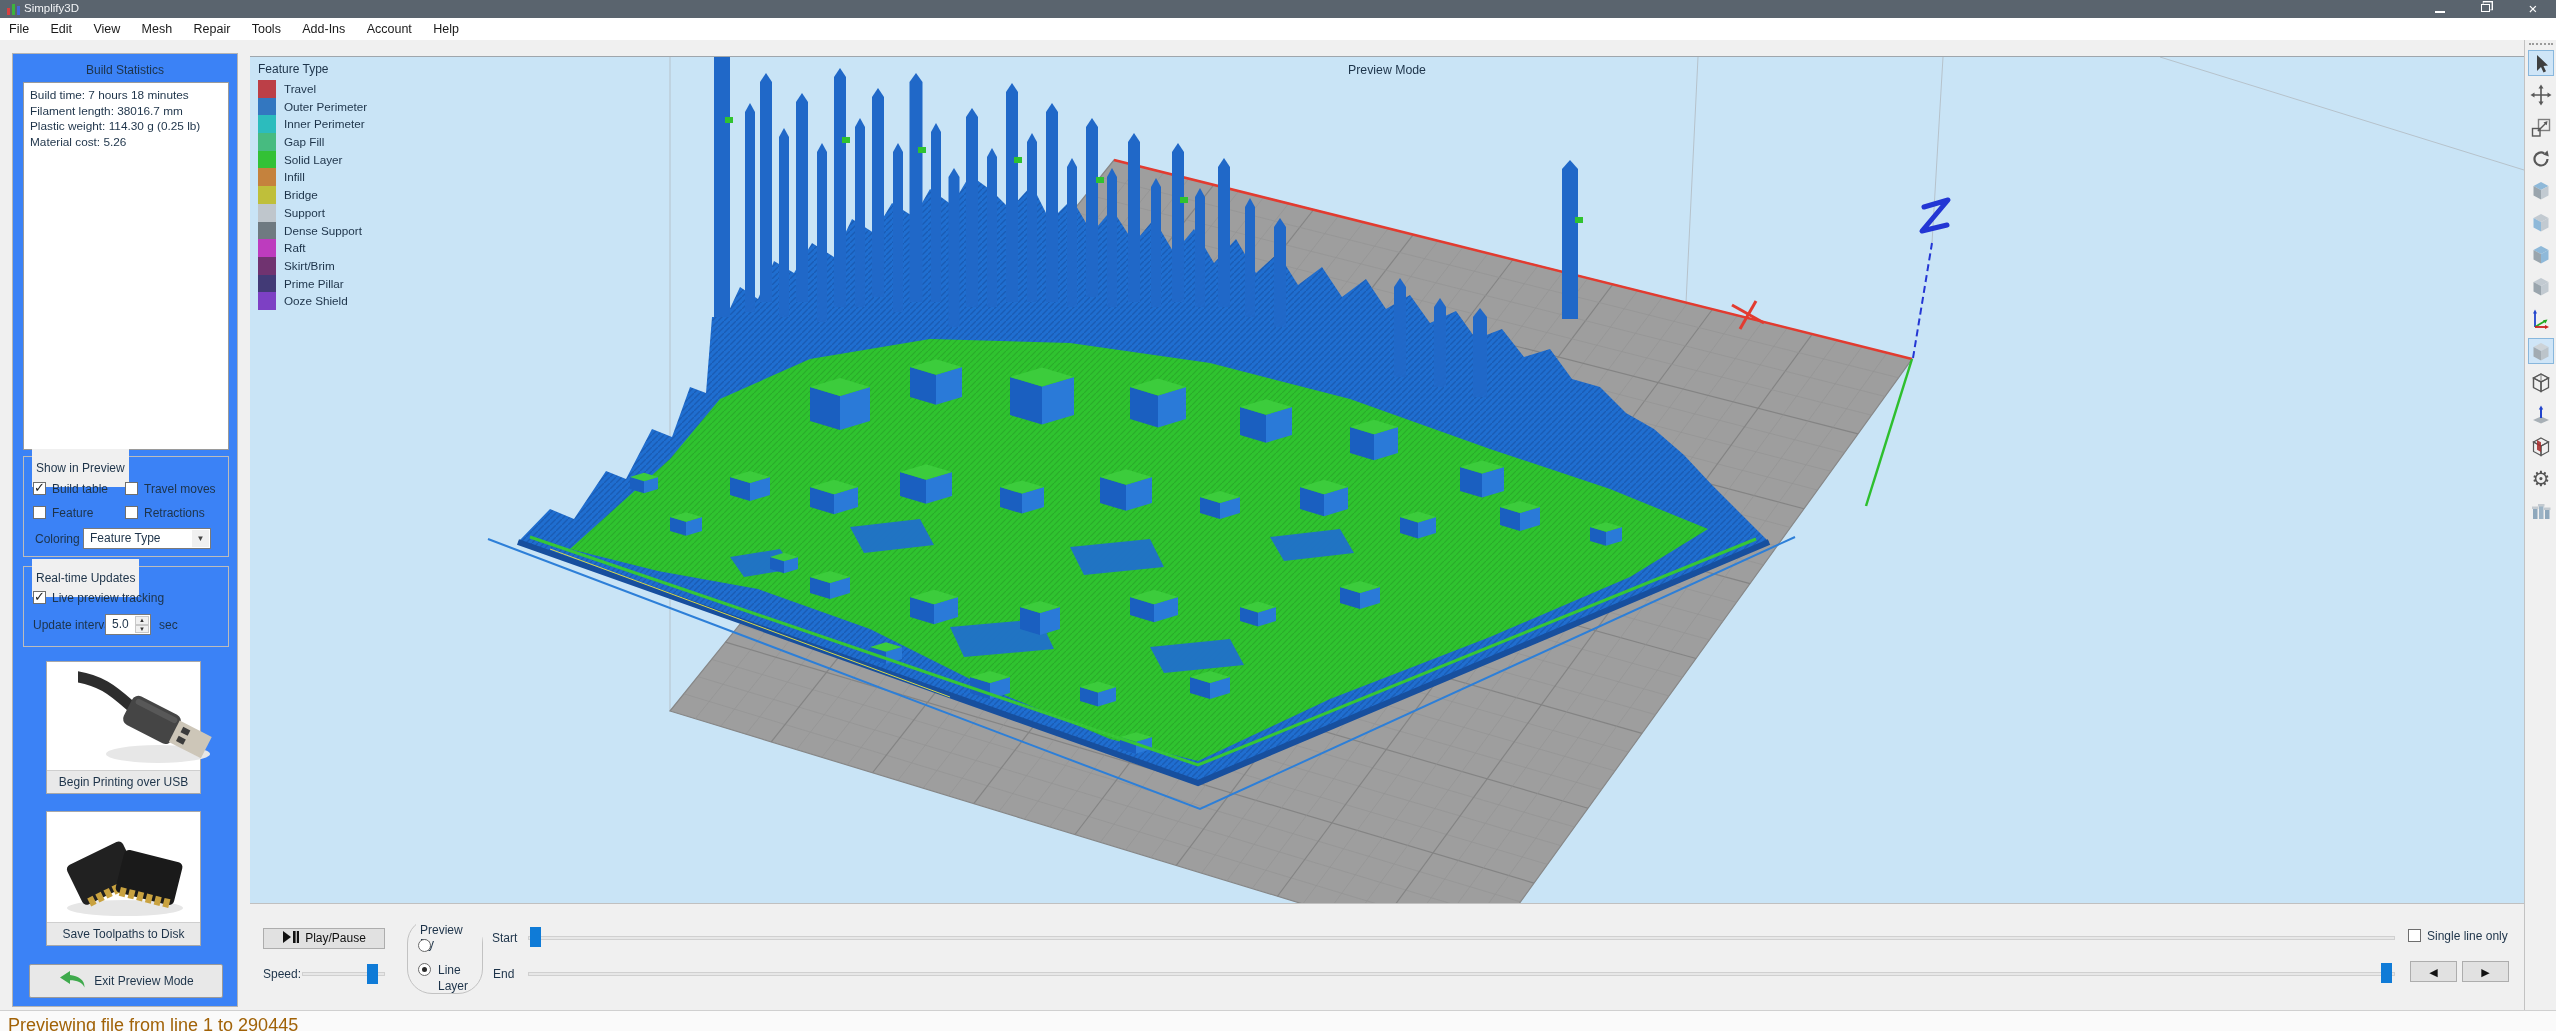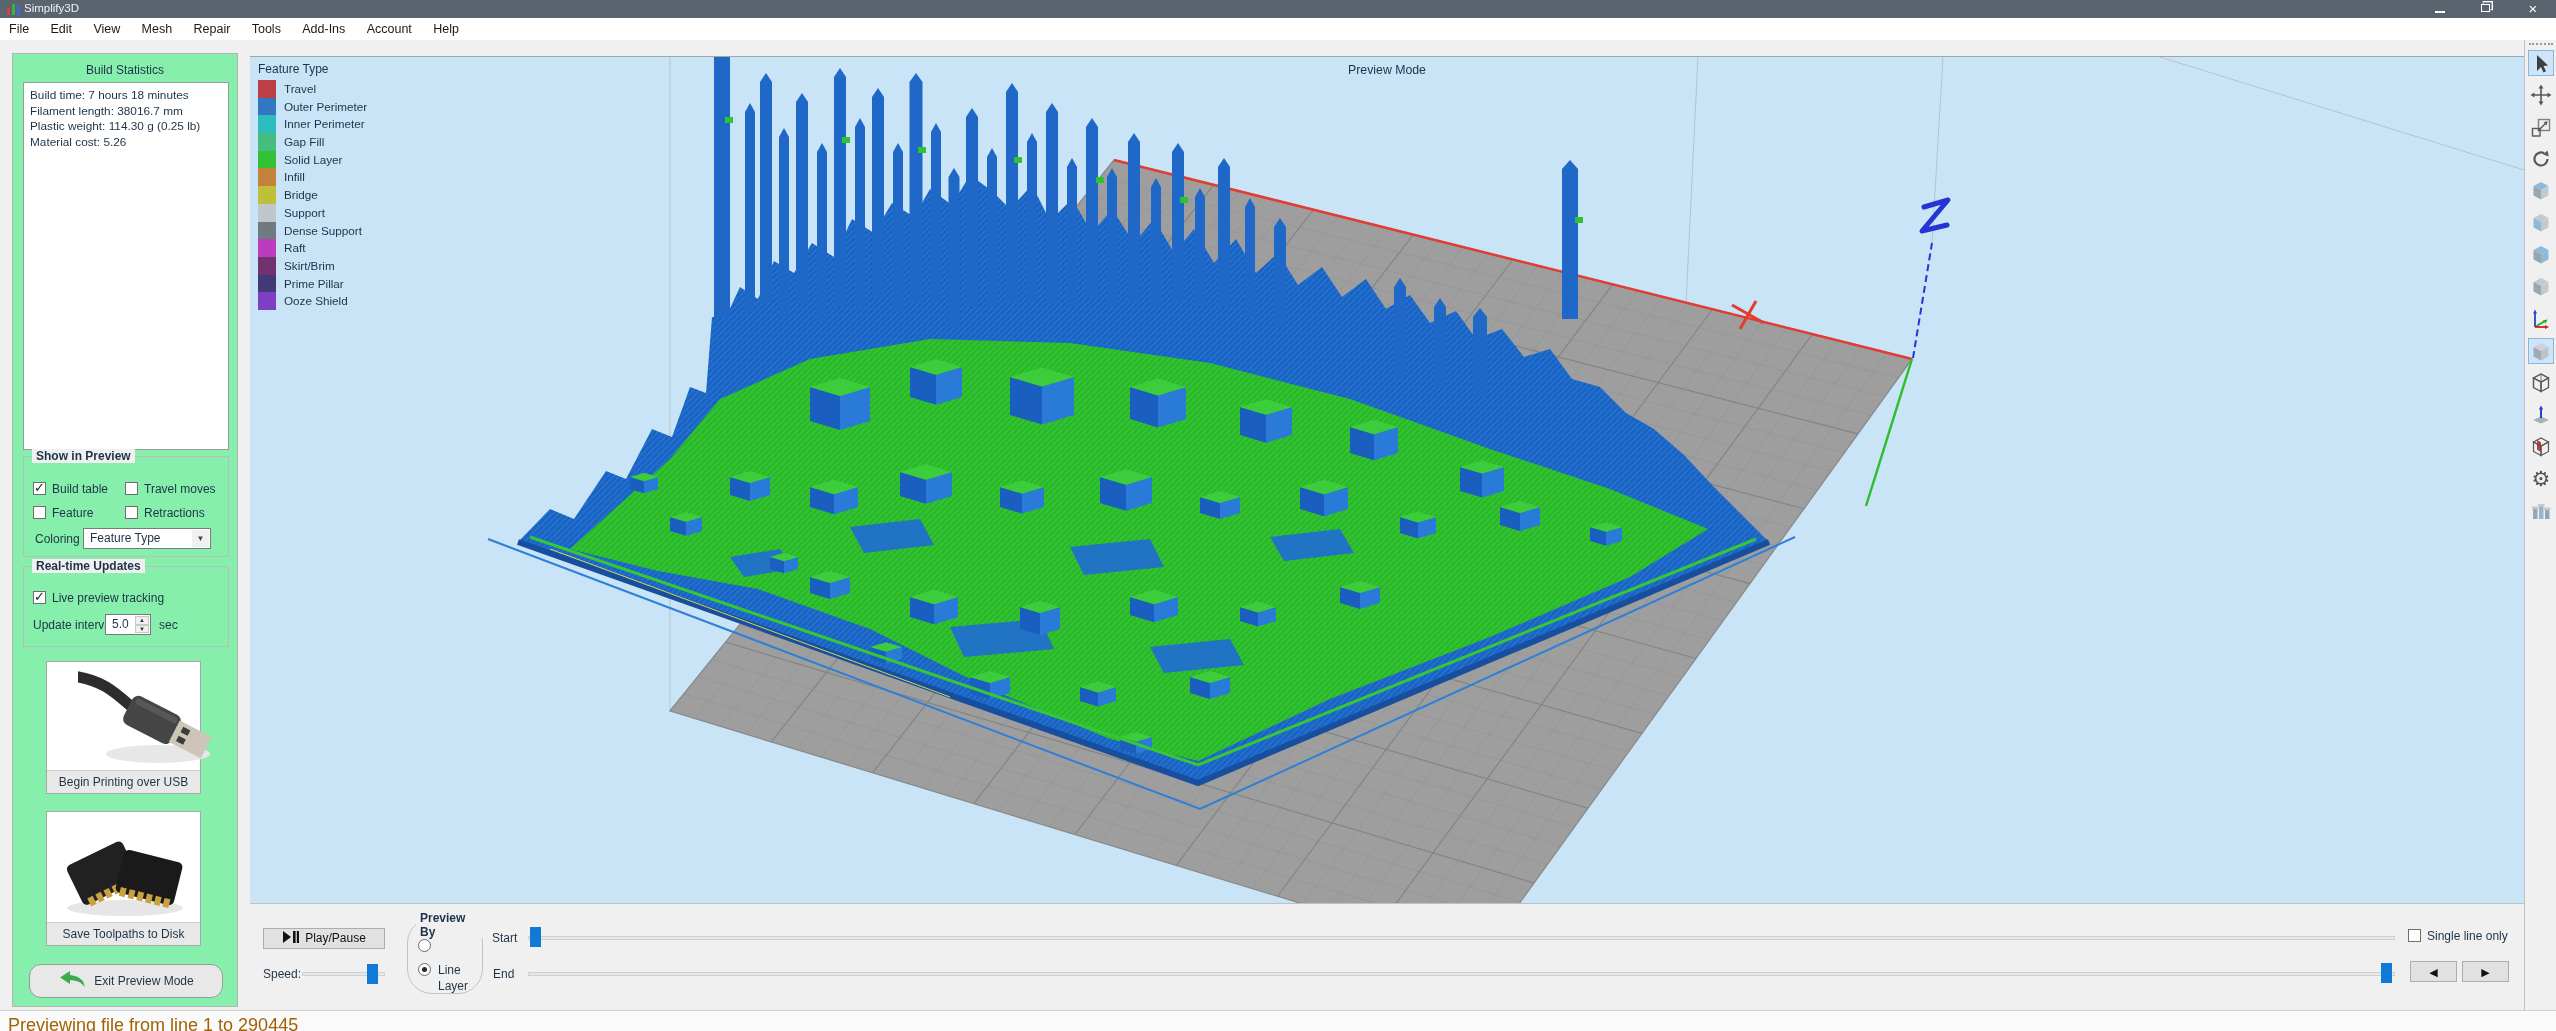--- a/index.html
+++ b/index.html
@@ -14,37 +14,37 @@
   .win-btn { position:absolute; top:0; width:30px; height:18px; color:#fff; text-align:center; }
   #btn-min span { display:block; margin:11px auto 0; width:10px; height:2px; background:#fff; }
   #btn-restore span { display:block; margin:4px auto 0; width:9px; height:8px; border:1.4px solid #fff; box-shadow:2px -2px 0 -0.4px #5a646e, 2.4px -2.4px 0 0.6px #fff; }
   #btn-close { font-size:15px; line-height:17px; }
 
   
   #menubar { position:absolute; left:0; top:18px; width:2556px; height:22px; background:#ffffff; }
   #menubar span { display:inline-block; padding:0 9px; line-height:22px; font-size:12.5px; color:#1a1a1a; }
 
   
-  #left-panel { position:absolute; left:12px; top:53px; width:226px; height:954px; background:#86efac; border:1px solid #b4b4b4; }
+  #left-panel { position:absolute; left:12px; top:53px; width:226px; height:954px; background:#3b82f6; border:1px solid #b4b4b4; }
   .panel-title { position:absolute; left:0; width:100%; text-align:center; color:#1d3349; }
   #stats-box { position:absolute; left:10px; top:28px; width:206px; height:368px; background:#ffffff; border:1px solid #9a9a9a; padding:5px 6px; }
   #stats-box div { line-height:15.5px; font-size:11.8px; color:#1d3349; }
   .groupbox { position:absolute; border:1px solid #bcbcbc; }
-  .groupbox > b { position:absolute; top:-8px; left:8px; background:#f0f0f0; padding:0 4px; font-weight:bold; color:#1d3349; }
+  .groupbox > b { position:absolute; top:-8px; left:8px; background:#f0f0f0; padding:12px 4px; font-weight:normal; color:#1d3349; }
   .cb { position:absolute; width:13px; height:13px; background:#fff; border:1px solid #6e6e6e; }
   .cb.on::after { content:"✓"; position:absolute; left:0px; top:-3px; font-size:13px; color:#222; }
   .cb-label { position:absolute; color:#1d3349; white-space:nowrap; }
   .combo { position:absolute; background:#fff; border:1px solid #7a7a7a; line-height:19px; padding-left:6px; }
   .combo .arrow { position:absolute; right:1px; top:1px; width:17px; height:17px; background:#f0f0f0; font-size:8px; color:#444; text-align:center; line-height:17px; }
   .spin { position:absolute; background:#fff; border:1px solid #7a7a7a; line-height:19px; padding-left:6px; }
   .spin .btns { position:absolute; right:1px; top:1px; width:14px; height:17px; }
   .spin .btns i { display:block; height:8.5px; background:#f0f0f0; border:1px solid #c8c8c8; font-style:normal; font-size:6px; line-height:7px; text-align:center; color:#333; }
   .img-button { position:absolute; width:155px; background:#fff; border:1px solid #a8a8a8; cursor:pointer; }
   .img-button .cap { position:absolute; bottom:0; left:0; width:100%; height:23px; background:#e9e9e9; border-top:1px solid #cfcfcf; text-align:center; line-height:23px; color:#1d3349; }
-  #exit-btn { position:absolute; left:16px; top:910px; width:194px; height:34px; background:#e8e8e8; border:1px solid #9a9a9a; border-radius:12px; text-align:center; line-height:32px; color:#1d3349; cursor:pointer; }
+  #exit-btn { position:absolute; left:16px; top:910px; width:194px; height:34px; background:#e8e8e8; border:1px solid #9a9a9a; border-radius:2px; text-align:center; line-height:32px; color:#1d3349; cursor:pointer; }
   #exit-btn svg { vertical-align:-4px; margin-right:8px; }
 
   
   #viewport { position:absolute; left:250px; top:56px; width:2274px; height:847px; background:#c9e4f6; border-top:1px solid #9fa6ac; overflow:hidden; }
   #scene { position:absolute; left:0; top:0; }
   #mode-label { position:absolute; left:50%; top:6px; transform:translateX(-50%); color:#1d3349; font-size:12.3px; }
   #legend { position:absolute; left:8px; top:5px; }
   #legend .lg-title { color:#1d3349; font-size:12px; margin-bottom:4px; }
   .lg-row { height:17.7px; position:relative; }
   .lg-row .sw { position:absolute; left:0; top:0; width:18px; height:17.7px; }

